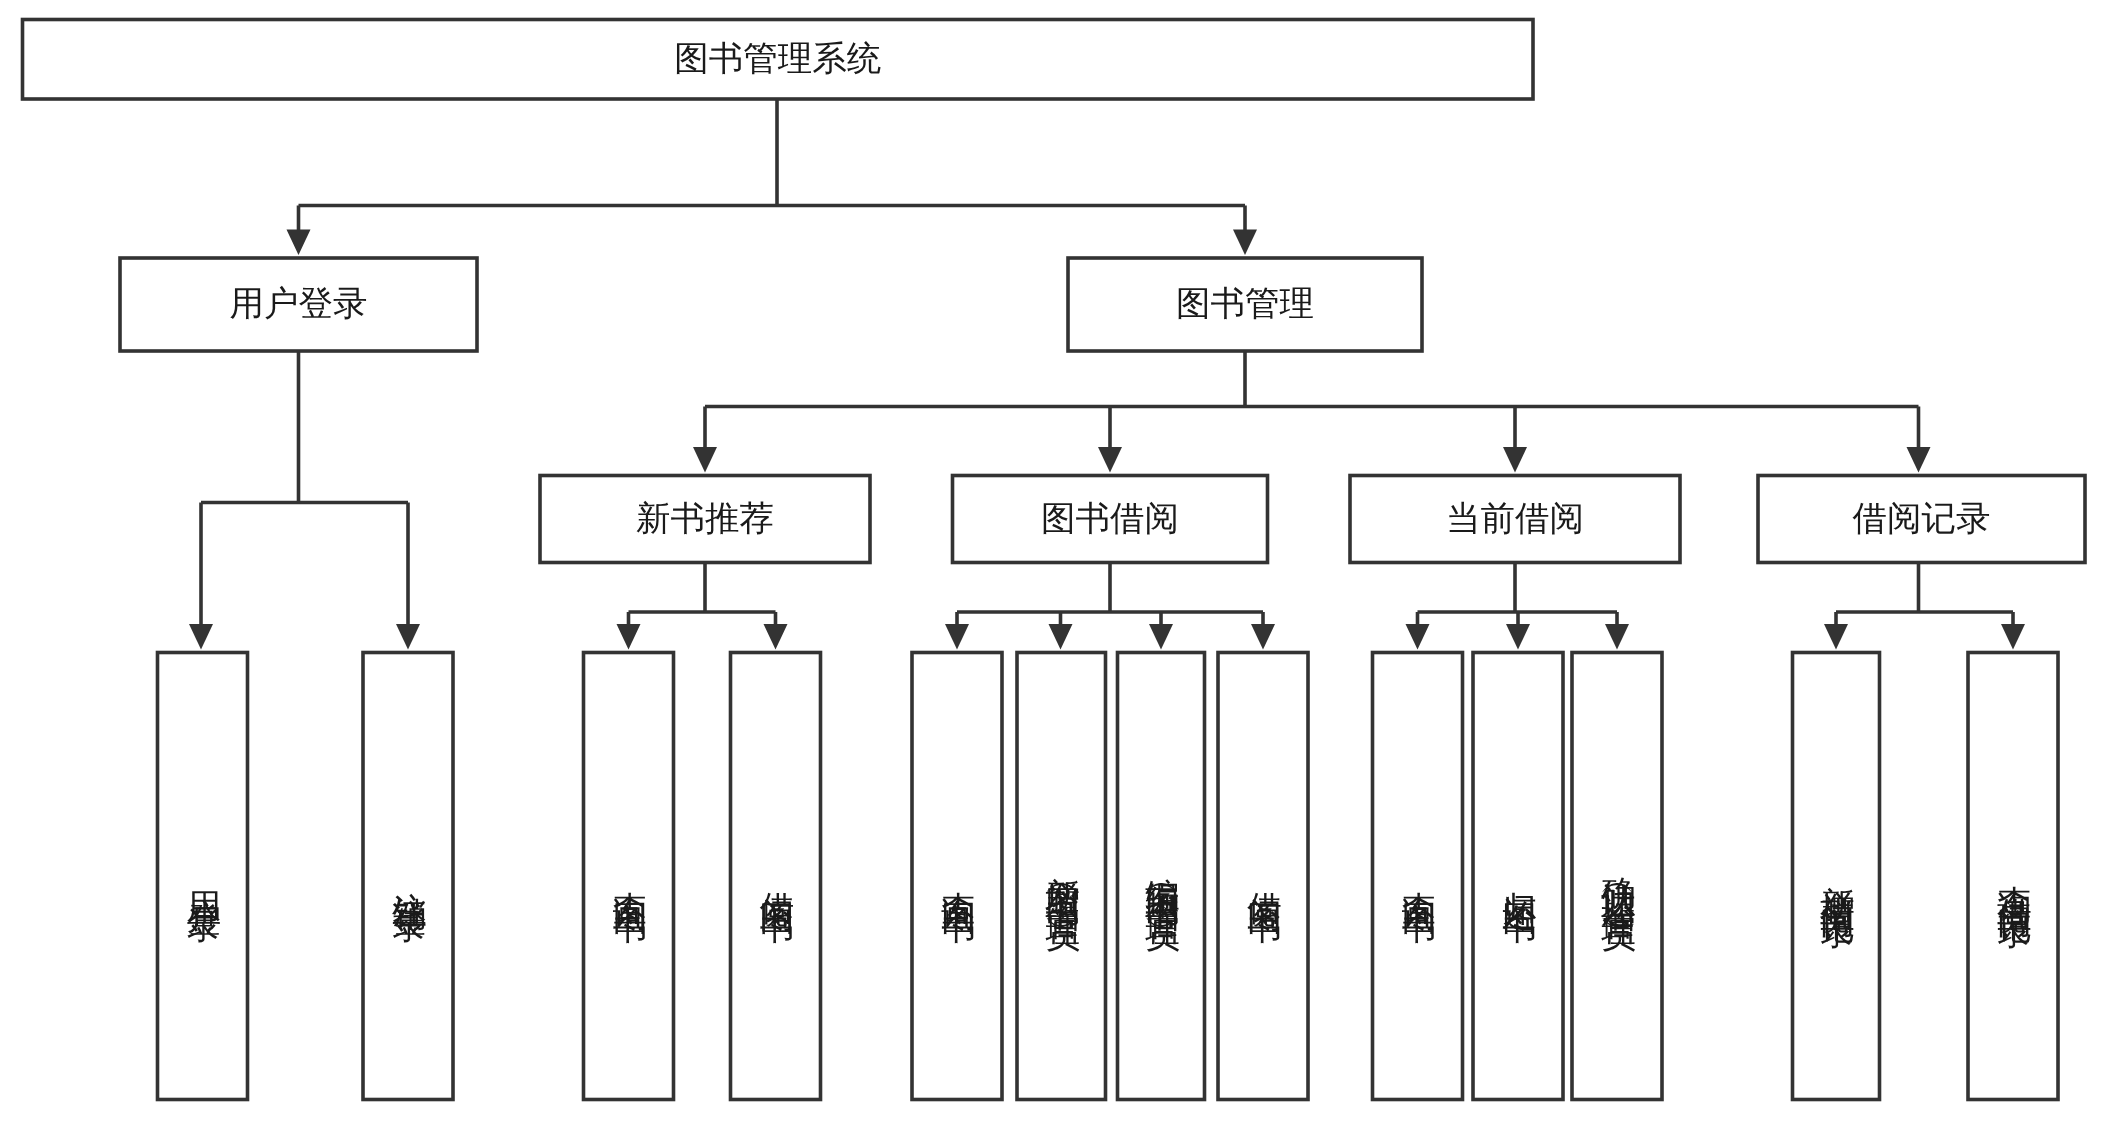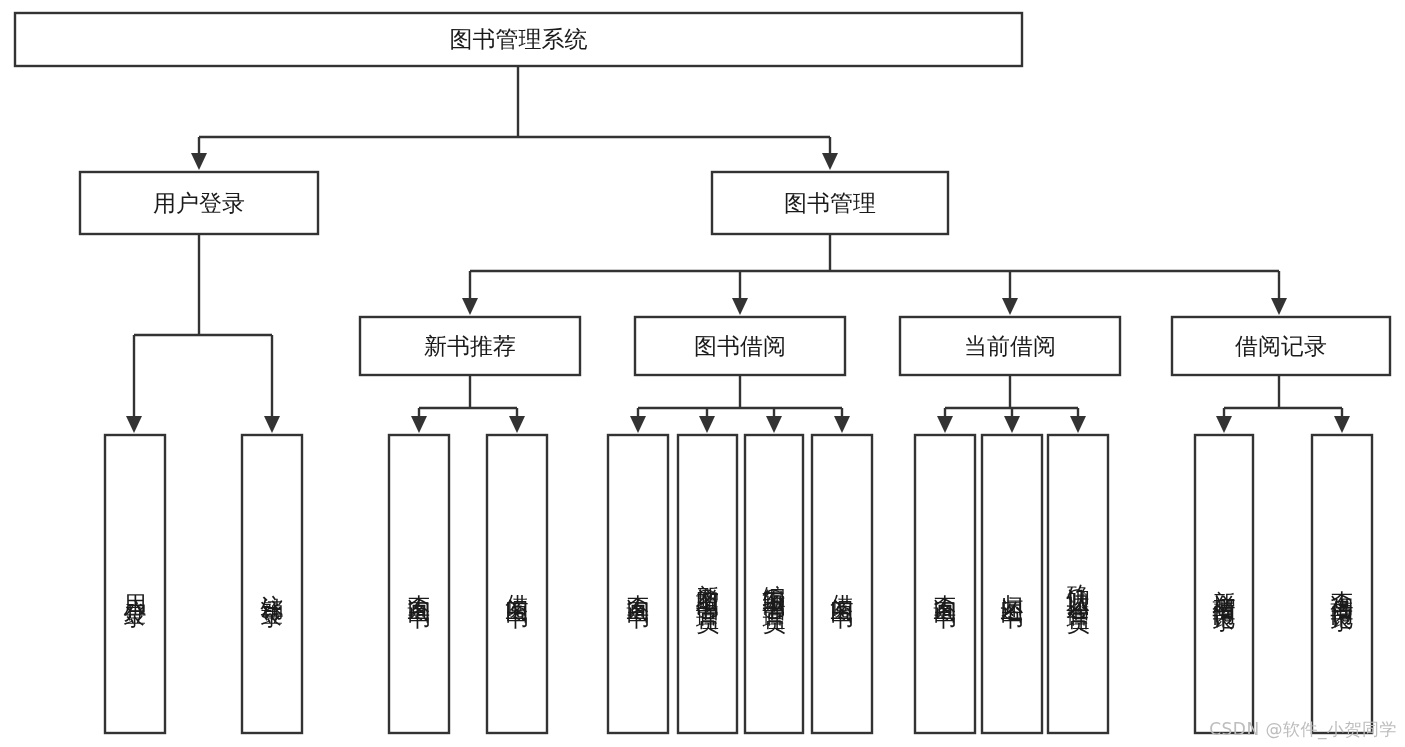--- a/index.html
+++ b/index.html
@@ -190,14 +190,13 @@
       <div class="node-label-v" style="left: 608px; top: 435px; width: 60px; height: 298px;">查询图书</div>
       <div class="node-label-v" style="left: 678px; top: 435px; width: 59px; height: 298px;">新增图书（管理员）</div>
       <div class="node-label-v" style="left: 745px; top: 435px; width: 58px; height: 298px;">编辑图书（管理员）</div>
       <div class="node-label-v" style="left: 812px; top: 435px; width: 60px; height: 298px;">借阅图书</div>
       <div class="node-label-v" style="left: 915px; top: 435px; width: 60px; height: 298px;">查询图书</div>
       <div class="node-label-v" style="left: 982px; top: 435px; width: 60px; height: 298px;">归还图书</div>
       <div class="node-label-v" style="left: 1048px; top: 435px; width: 60px; height: 298px;">确认归还（管理员）</div>
       <div class="node-label-v" style="left: 1195px; top: 435px; width: 58px; height: 298px;">新增借阅记录</div>
       <div class="node-label-v" style="left: 1312px; top: 435px; width: 60px; height: 298px;">查询借阅记录</div>
     </div>
-  <div class="watermark">CSDN @软件_小贺同学</div>
 </div>
 
 </body></html>

